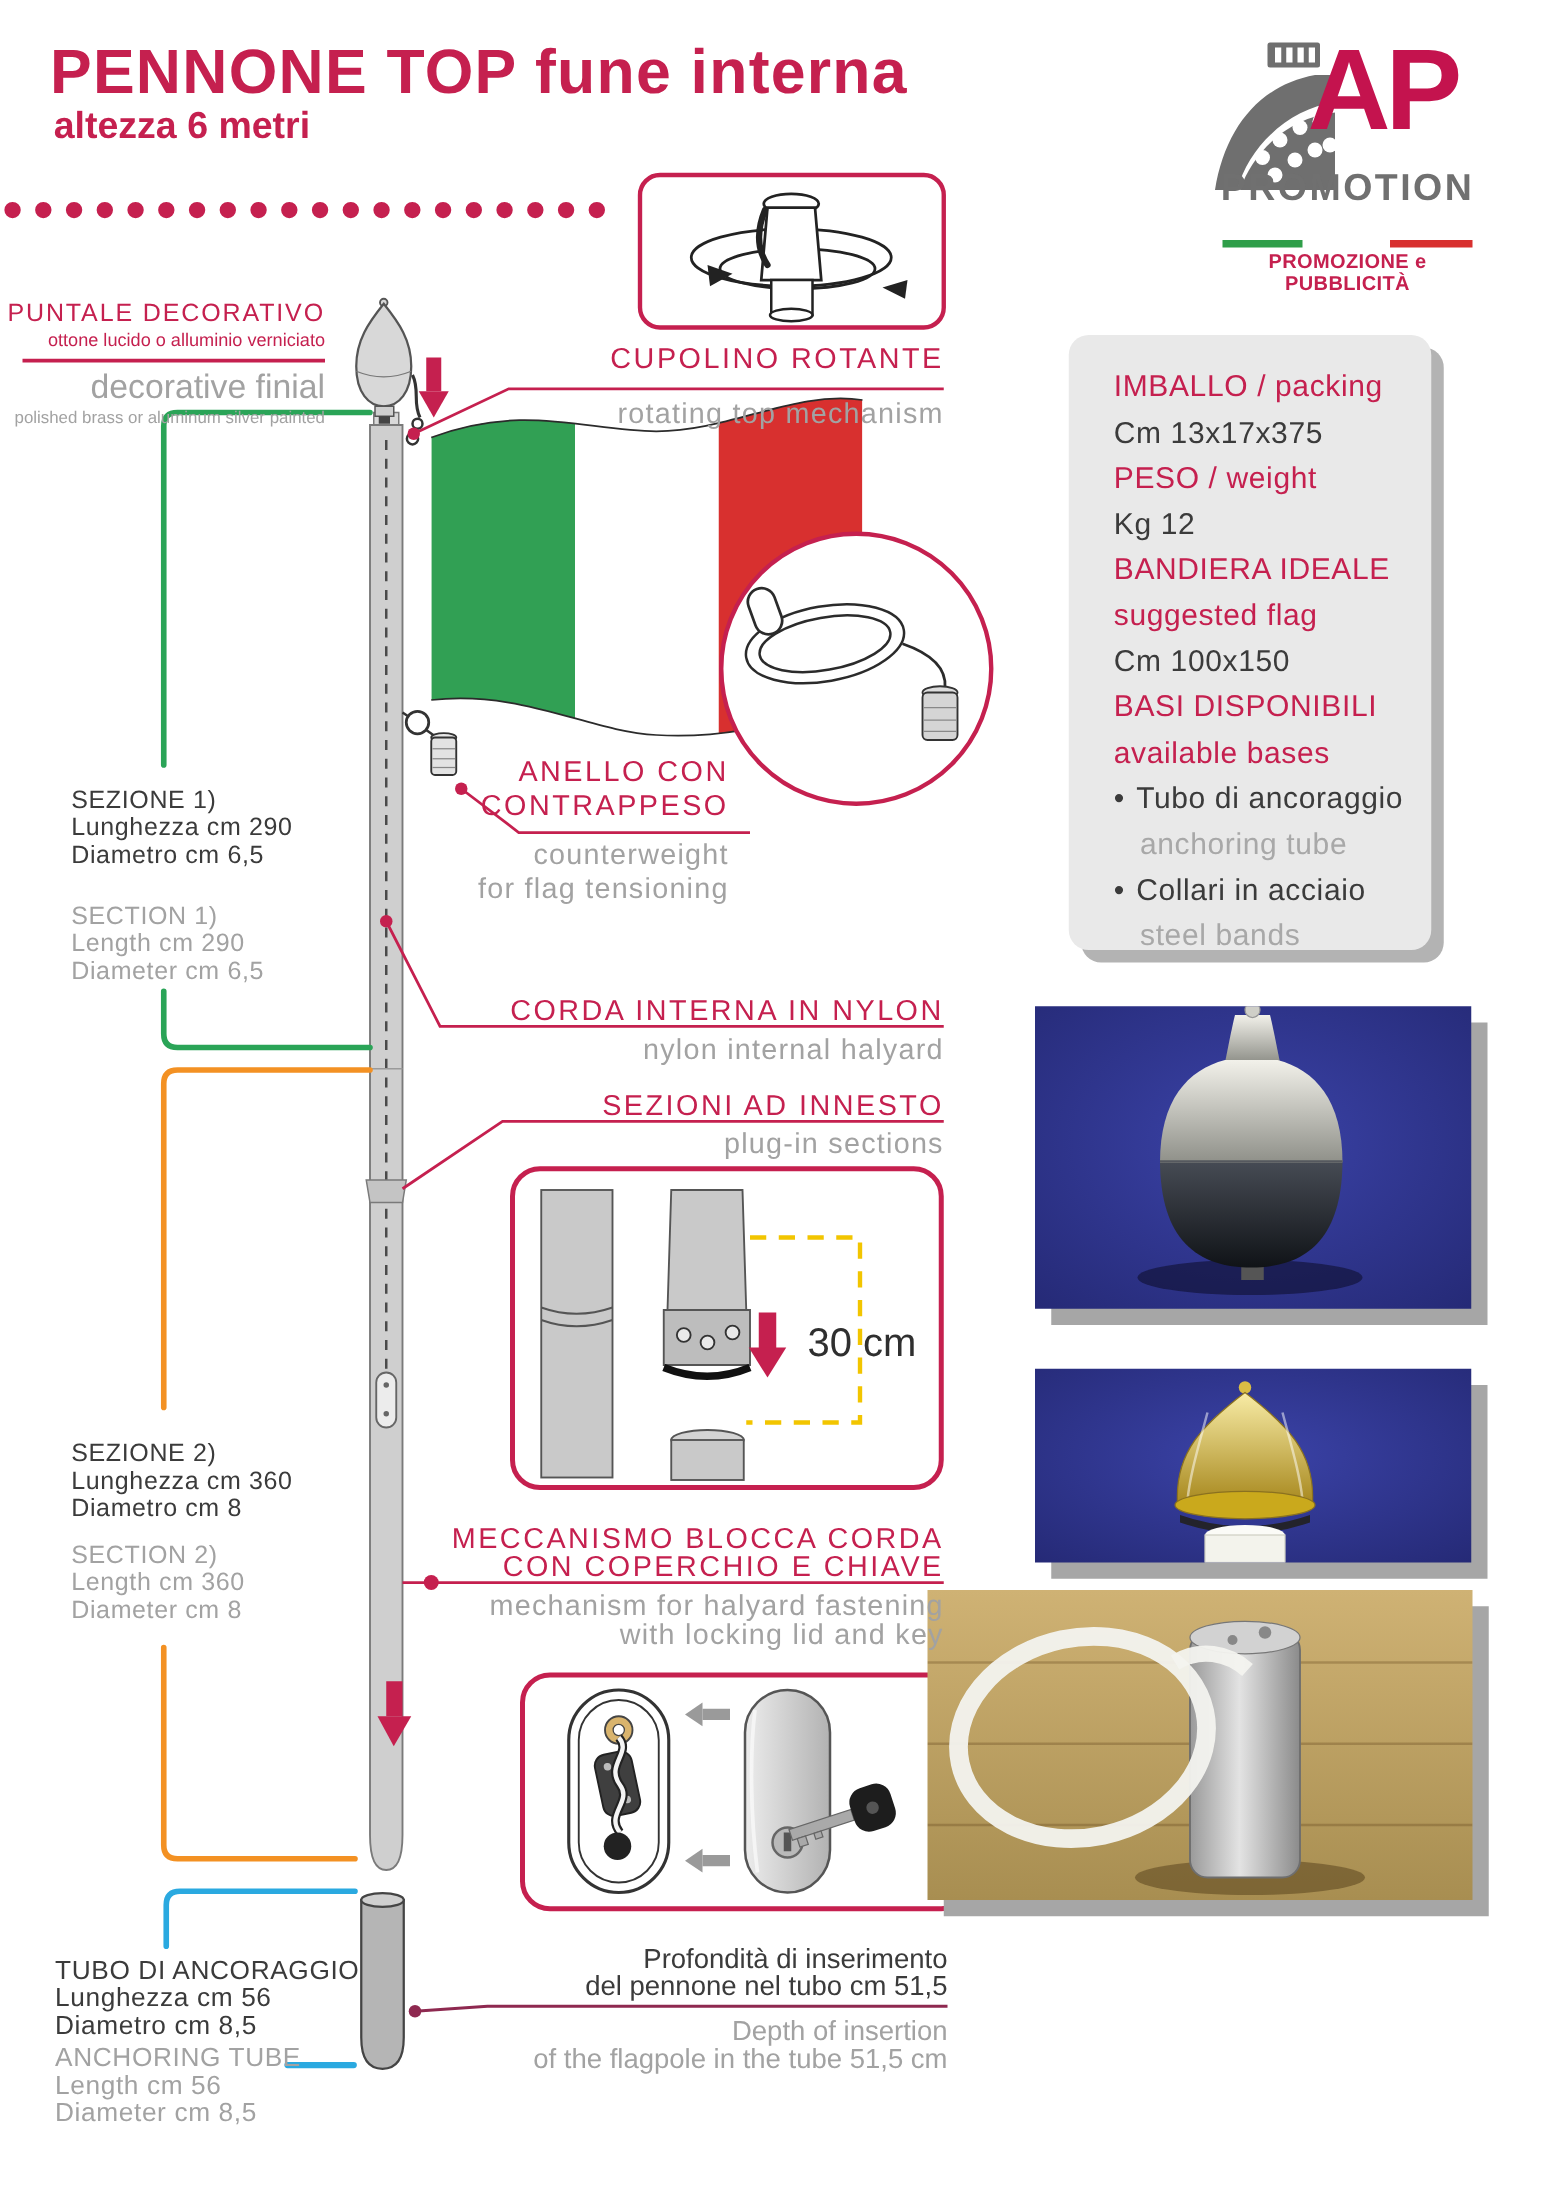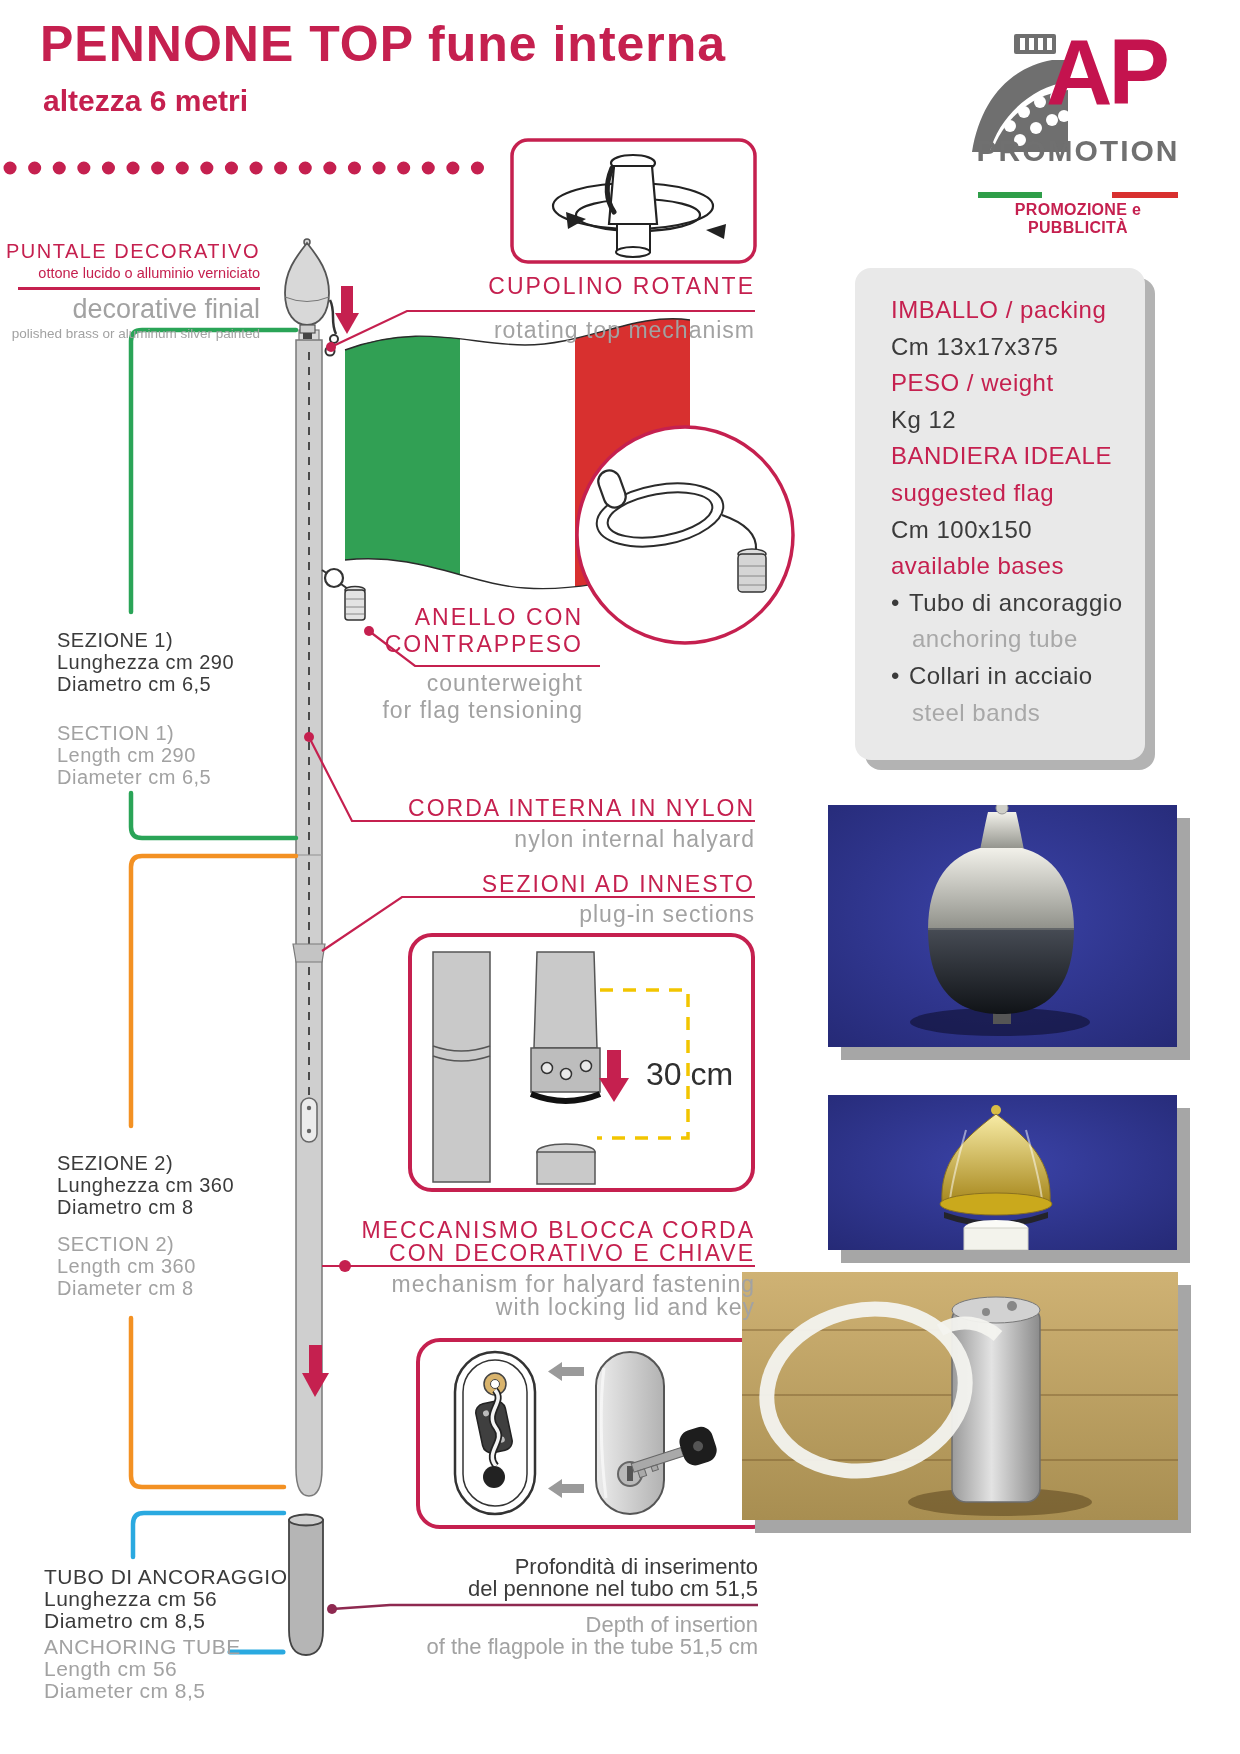--- a/index.html
+++ b/index.html
@@ -302,21 +302,21 @@
       <circle cx="1012" cy="1306" r="5" fill="#888"></circle>
           <circle cx="986" cy="1312" r="4" fill="#888"></circle>
       <g transform="rotate(-12 866 1390)">
         <ellipse cx="866" cy="1390" rx="100" ry="80" fill="none" stroke="#f3f3ef" stroke-width="15" opacity="0.95"></ellipse>
       </g>
       <path d="M940,1330 C960,1318 982,1322 998,1336" fill="none" stroke="#f3f3ef" stroke-width="13" opacity="0.95"></path>
     </g>
   </g>
 </svg>
 
-<div class="abs title" style="left:40px;top:15px;">
+<div class="abs title" style="left:40px;top:28px;">
   <span>PENNONE TOP</span>
   <span class="lt">fune interna</span>
 </div>
 <div class="abs subtitle" style="left:43px;top:84px;">altezza 6 metri</div>
 
 <div class="abs" style="left:1046px;top:26px;font-size:92px;font-weight:800;color:#c4134e;line-height:1;letter-spacing:-4px;">AP</div>
 <div class="abs logo-name" style="left:972px;top:134px;width:212px;text-align:center;">PROMOTION</div>
 <div class="bar" style="left:978px;top:192px;width:64px;background:#2f9e49;"></div>
 <div class="bar" style="left:1112px;top:192px;width:66px;background:#d8302f;"></div>
 <div class="abs logo-tag" style="left:966px;top:201px;width:224px;text-align:center;">PROMOZIONE e PUBBLICITÀ</div>
@@ -375,21 +375,21 @@
 </div>
 
 <div class="abs callout-it r" style="right:485px;top:795px;">CORDA INTERNA IN NYLON</div>
 <div class="abs callout-en r" style="right:485px;top:826px;margin-left:32px;">nylon internal halyard</div>
 
 <div class="abs callout-it r" style="right:485px;top:871px;">SEZIONI AD INNESTO</div>
 <div class="abs callout-en r" style="right:485px;top:901px;">plug-in sections</div>
 
 <div class="abs callout-it r" style="right:485px;top:1219px;line-height:22.5px;">
   <div>MECCANISMO BLOCCA CORDA</div>
-  <div>CON DECORATIVO E CHIAVE</div>
+  <div>CON COPERCHIO E CHIAVE</div>
 </div>
 <div class="abs callout-en r" style="right:485px;top:1273px;line-height:23px;">
   <div>mechanism for halyard fastening</div>
   <div>with locking lid and key</div>
 </div>
 
 <div class="abs r dk" style="right:482px;top:1556px;font-size:22px;line-height:22px;">
   <div>Profondità di inserimento</div>
   <div>del pennone nel tubo cm 51,5</div>
 </div>
@@ -401,20 +401,21 @@
 <div class="abs" style="left:646px;top:1056px;font-size:32px;color:#2f2f2f;">30 cm</div>
 
 <div class="abs infobox">
   <div class="ib-line acc">IMBALLO / packing</div>
   <div class="ib-line dk">Cm 13x17x375</div>
   <div class="ib-line acc">PESO / weight</div>
   <div class="ib-line dk">Kg 12</div>
   <div class="ib-line acc">BANDIERA IDEALE</div>
   <div class="ib-line acc">suggested flag</div>
   <div class="ib-line dk">Cm 100x150</div>
+  <div class="ib-line acc">BASI DISPONIBILI</div>
   <div class="ib-line acc">available bases</div>
   <div class="ib-line dk blt">Tubo di ancoraggio</div>
   <div class="ib-line sub">anchoring tube</div>
   <div class="ib-line dk blt">Collari in acciaio</div>
   <div class="ib-line sub">steel bands</div>
 </div>
 
 </div>
 
 </body></html>

